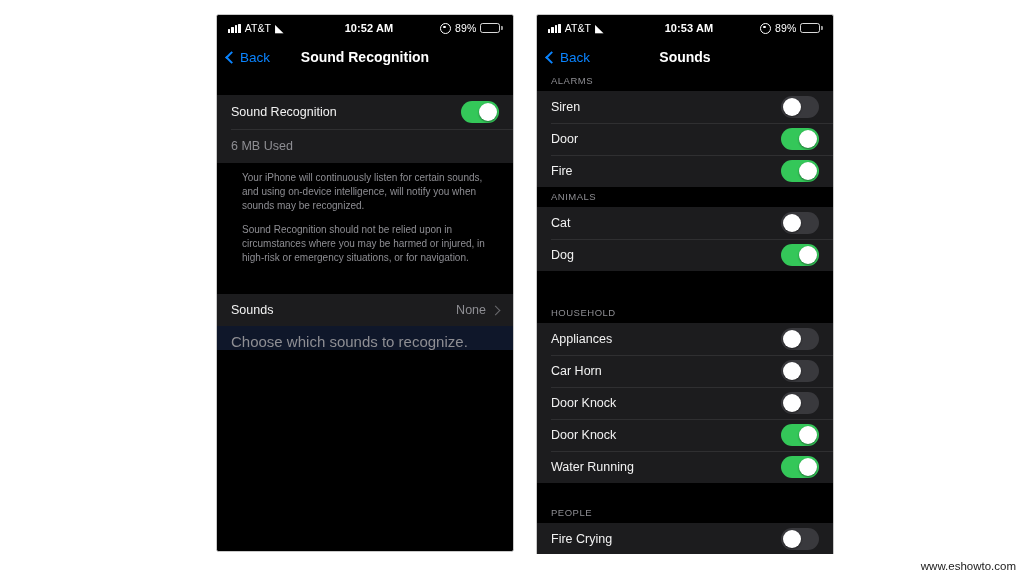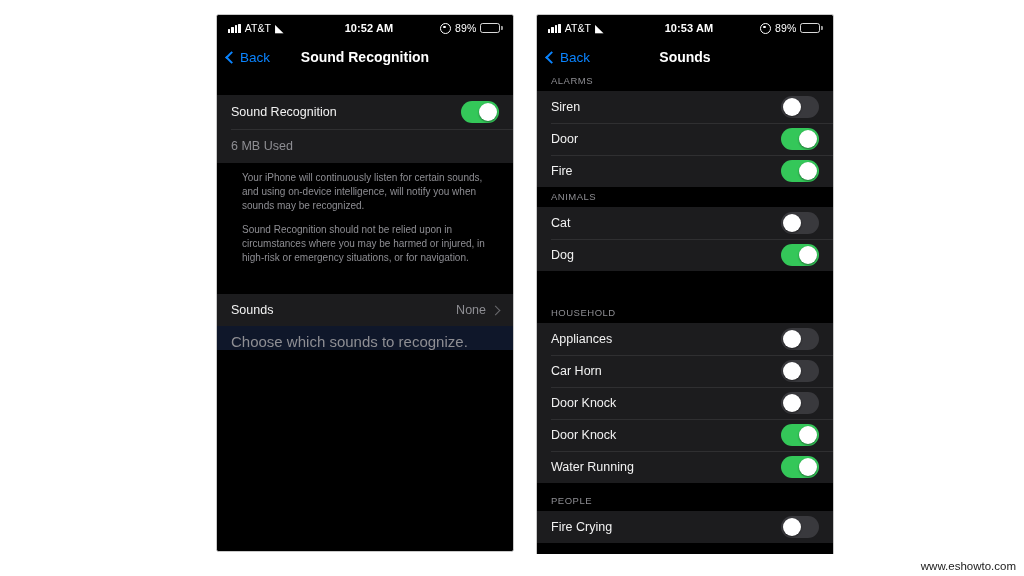--- a/index.html
+++ b/index.html
@@ -451,21 +451,21 @@
           </span>
       </div>
       <div class="row">
         <span class="row-label">Water Running</span>
         <span class="switch on">
             <span class="knob"></span>
           </span>
       </div>
     </div>
 
-    <div class="section-header" style="height:28px">PEOPLE</div>
+    <div class="section-header" style="height:40px">PEOPLE</div>
     <div class="group">
       <div class="row">
         <span class="row-label">Fire Crying</span>
         <span class="switch">
             <span class="knob"></span>
           </span>
       </div>
     </div>
 
   </div>

